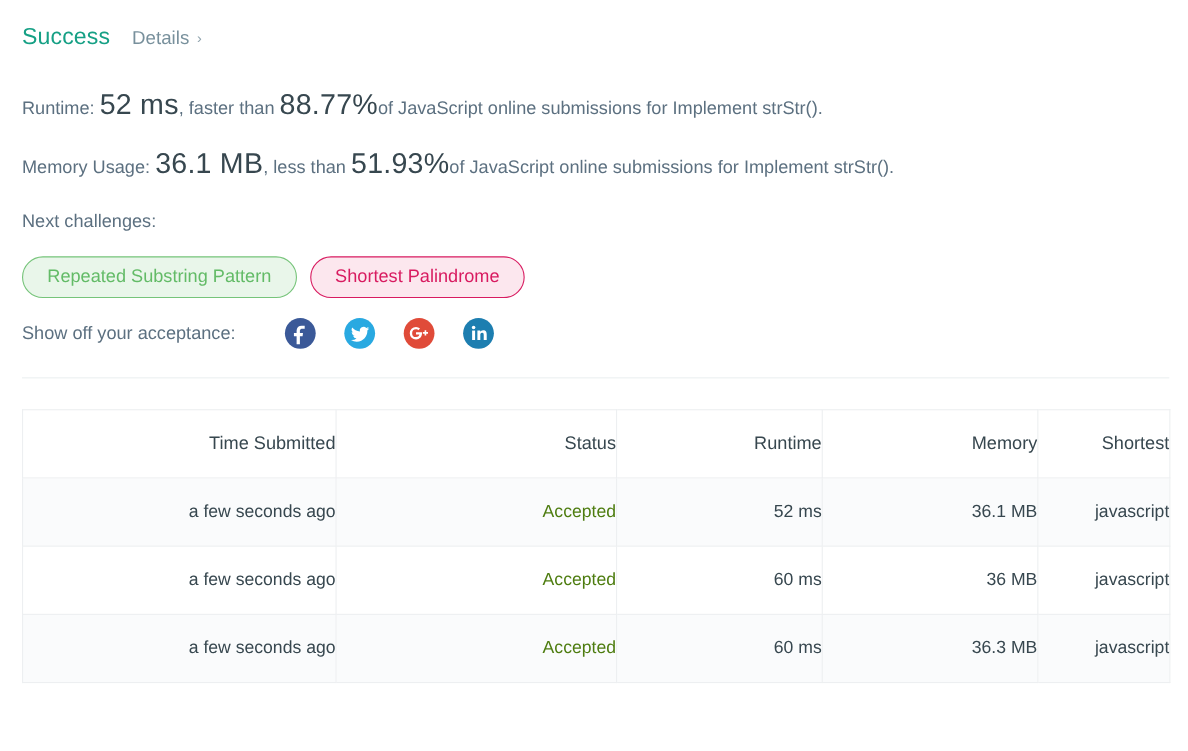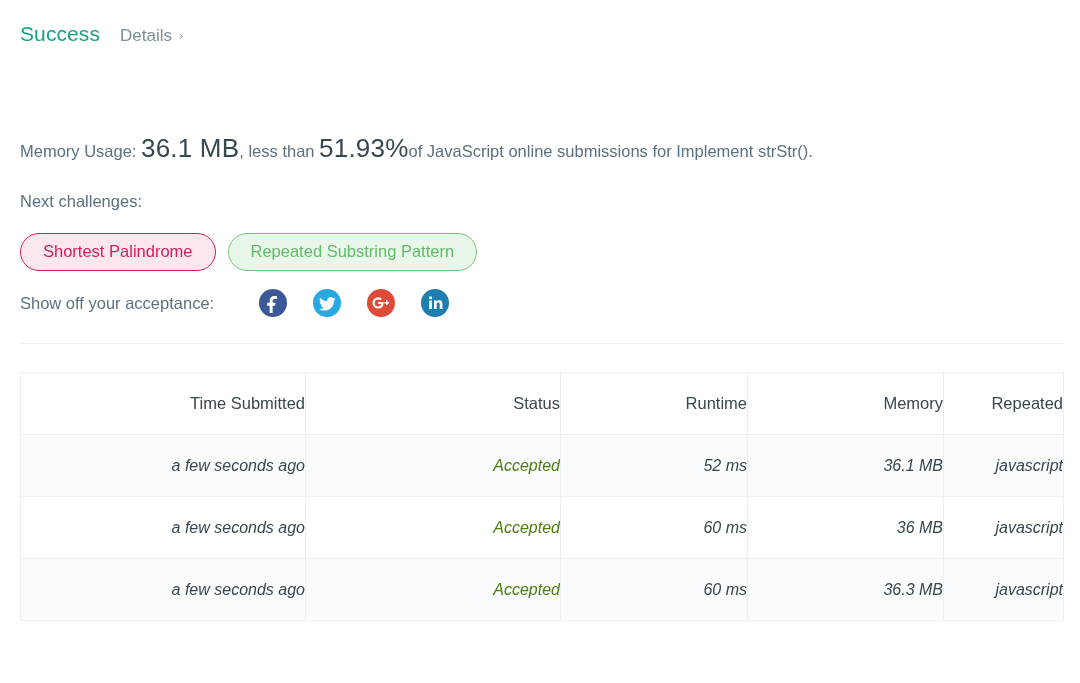--- a/index.html
+++ b/index.html
@@ -173,21 +173,21 @@
     font-weight: normal;
     overflow: hidden;
     white-space: nowrap;
     text-overflow: ellipsis;
   }
   table.subs th {
     color: #37474f;
     background: #ffffff;
     font-size: 16.5px;
   }
-  table.subs td { color: #37474f; font-style: italic; }
+  table.subs td { color: #37474f; }
   table.subs tbody tr:nth-child(odd) td { background: #fafbfc; }
   table.subs tbody tr:nth-child(even) td { background: #ffffff; }
   .status-accepted { color: #4d7c0f; }
 
   .col-time { width: 285px; }
   .col-status { width: 255px; }
   .col-runtime { width: 187px; }
   .col-memory { width: 196px; }
   .col-lang { width: auto; }
 </style>
@@ -197,32 +197,37 @@
 <div class="page">
 
   <div class="status-row">
     <span class="status-title">Success</span>
     <span class="details-link">
       <span>Details</span>
       <span class="chev">›</span>
     </span>
   </div>
 
+  <div class="stat-line runtime">
+    <span class="stat-sm">Runtime:</span>
+    <span class="stat-big">52 ms</span><span class="stat-sm">, faster than</span>
+    <span class="stat-big">88.77%</span><span class="stat-sm">of JavaScript online submissions for Implement strStr().</span>
+  </div>
 
   <div class="stat-line memory">
     <span class="stat-sm">Memory Usage:</span>
     <span class="stat-big">36.1 MB</span><span class="stat-sm">, less than</span>
     <span class="stat-big">51.93%</span><span class="stat-sm">of JavaScript online submissions for Implement strStr().</span>
   </div>
 
   <div class="nc-label">Next challenges:</div>
 
   <div class="pill-row">
+    <div class="pill green">Repeated Substring Pattern</div>
     <div class="pill pink">Shortest Palindrome</div>
-    <div class="pill green">Repeated Substring Pattern</div>
   </div>
 
   <div class="share-row">
     <span class="share-label">Show off your acceptance:</span>
 
     <span class="social soc-fb">
       <svg width="28" height="28" viewBox="0 0 28 28" aria-hidden="true">
         <path fill="#ffffff" d="M16.1 9.9h1.9V7.2c-.33-.05-1.45-.15-2.76-.15-2.73 0-4.6 1.62-4.6 4.6v2.05H8.2v3.02h2.44V24h3.0v-7.28h2.44l.37-3.02h-2.81v-1.75c0-.87.24-1.47 1.46-2.05z"></path>
       </svg>
     </span>
@@ -259,21 +264,21 @@
           <col class="col-runtime">
           <col class="col-memory">
           <col class="col-lang">
       </colgroup>
       <thead>
         <tr>
           <th>Time Submitted</th>
           <th>Status</th>
           <th>Runtime</th>
           <th>Memory</th>
-          <th>Repeated</th>
+          <th>Shortest</th>
         </tr>
       </thead>
       <tbody>
         <tr>
           <td>a few seconds ago</td>
           <td><span class="status-accepted">Accepted</span></td>
           <td>52 ms</td>
           <td>36.1 MB</td>
           <td>javascript</td>
         </tr>

